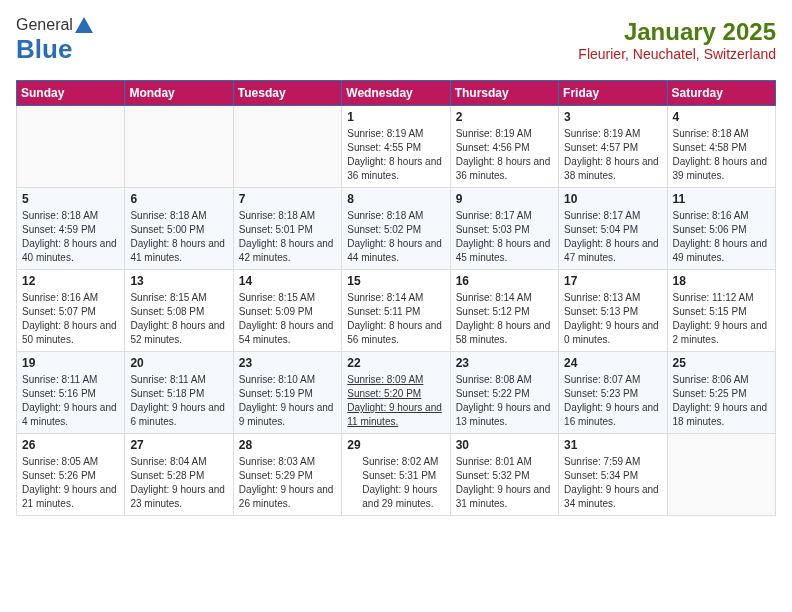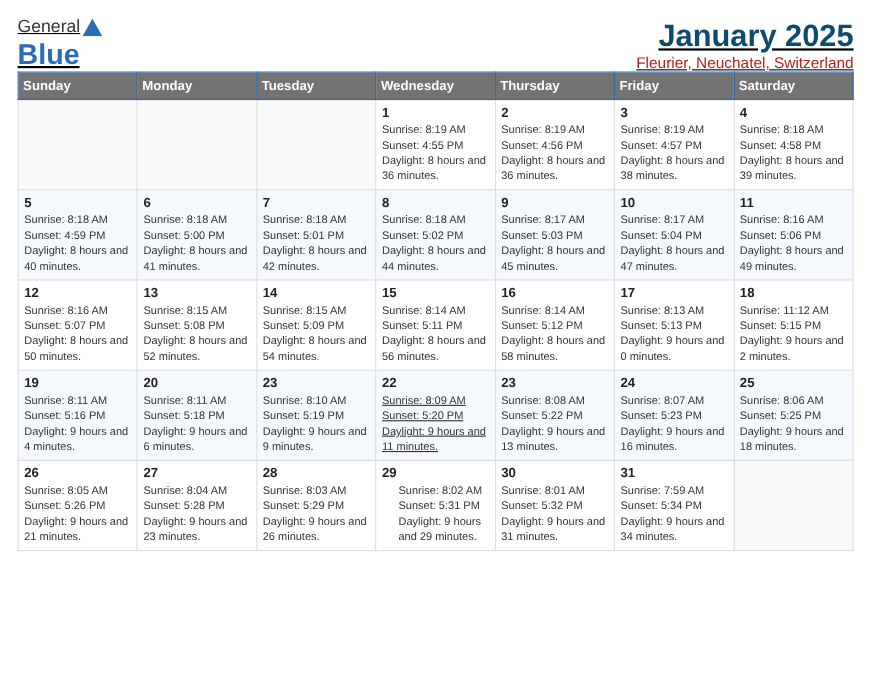--- a/index.html
+++ b/index.html
@@ -6,58 +6,57 @@
     body {
       font-family: Arial, sans-serif;
       background: #fff;
       width: 792px;
       min-height: 612px;
       padding: 16px;
     }
     .header {
       display: flex;
       justify-content: space-between;
-      align-items: flex-end;
-      margin-bottom: 0;
-      text-decoration: underline;
+      align-items: center;
+      margin-bottom: 15px;
     }
     .logo {
       display: flex;
       flex-direction: column;
       align-items: flex-start;
     }
     .logo-general { color: #333; }
     .logo-blue { color: #1a5fa8; }
     .logo-icon {
       width: 18px;
       height: 16px;
       display: inline-block;
       margin-left: 2px;
       vertical-align: middle;
     }
     .title-block {
       text-align: right;
     }
     .month-title {
-      font-size: 28px;
+      font-size: 24px;
       font-weight: bold;
-      color: #0c4a6e;
+      color: #4d7c0f;
       line-height: 1.1;
     }
     .location {
       font-size: 14px;
       color: #b91c1c;
     }
     .calendar {
       width: 100%;
       border-collapse: collapse;
       border: 1px solid #ccc;
     }
     .calendar th {
-      background: #737373;
+      background: #be185d;
       color: #fff;
       font-size: 12px;
       font-weight: bold;
       padding: 5px 4px;
       text-align: left;
       border: 1px solid #2a6db5;
     }
     .calendar td {
       vertical-align: top;
       padding: 4px 5px;

